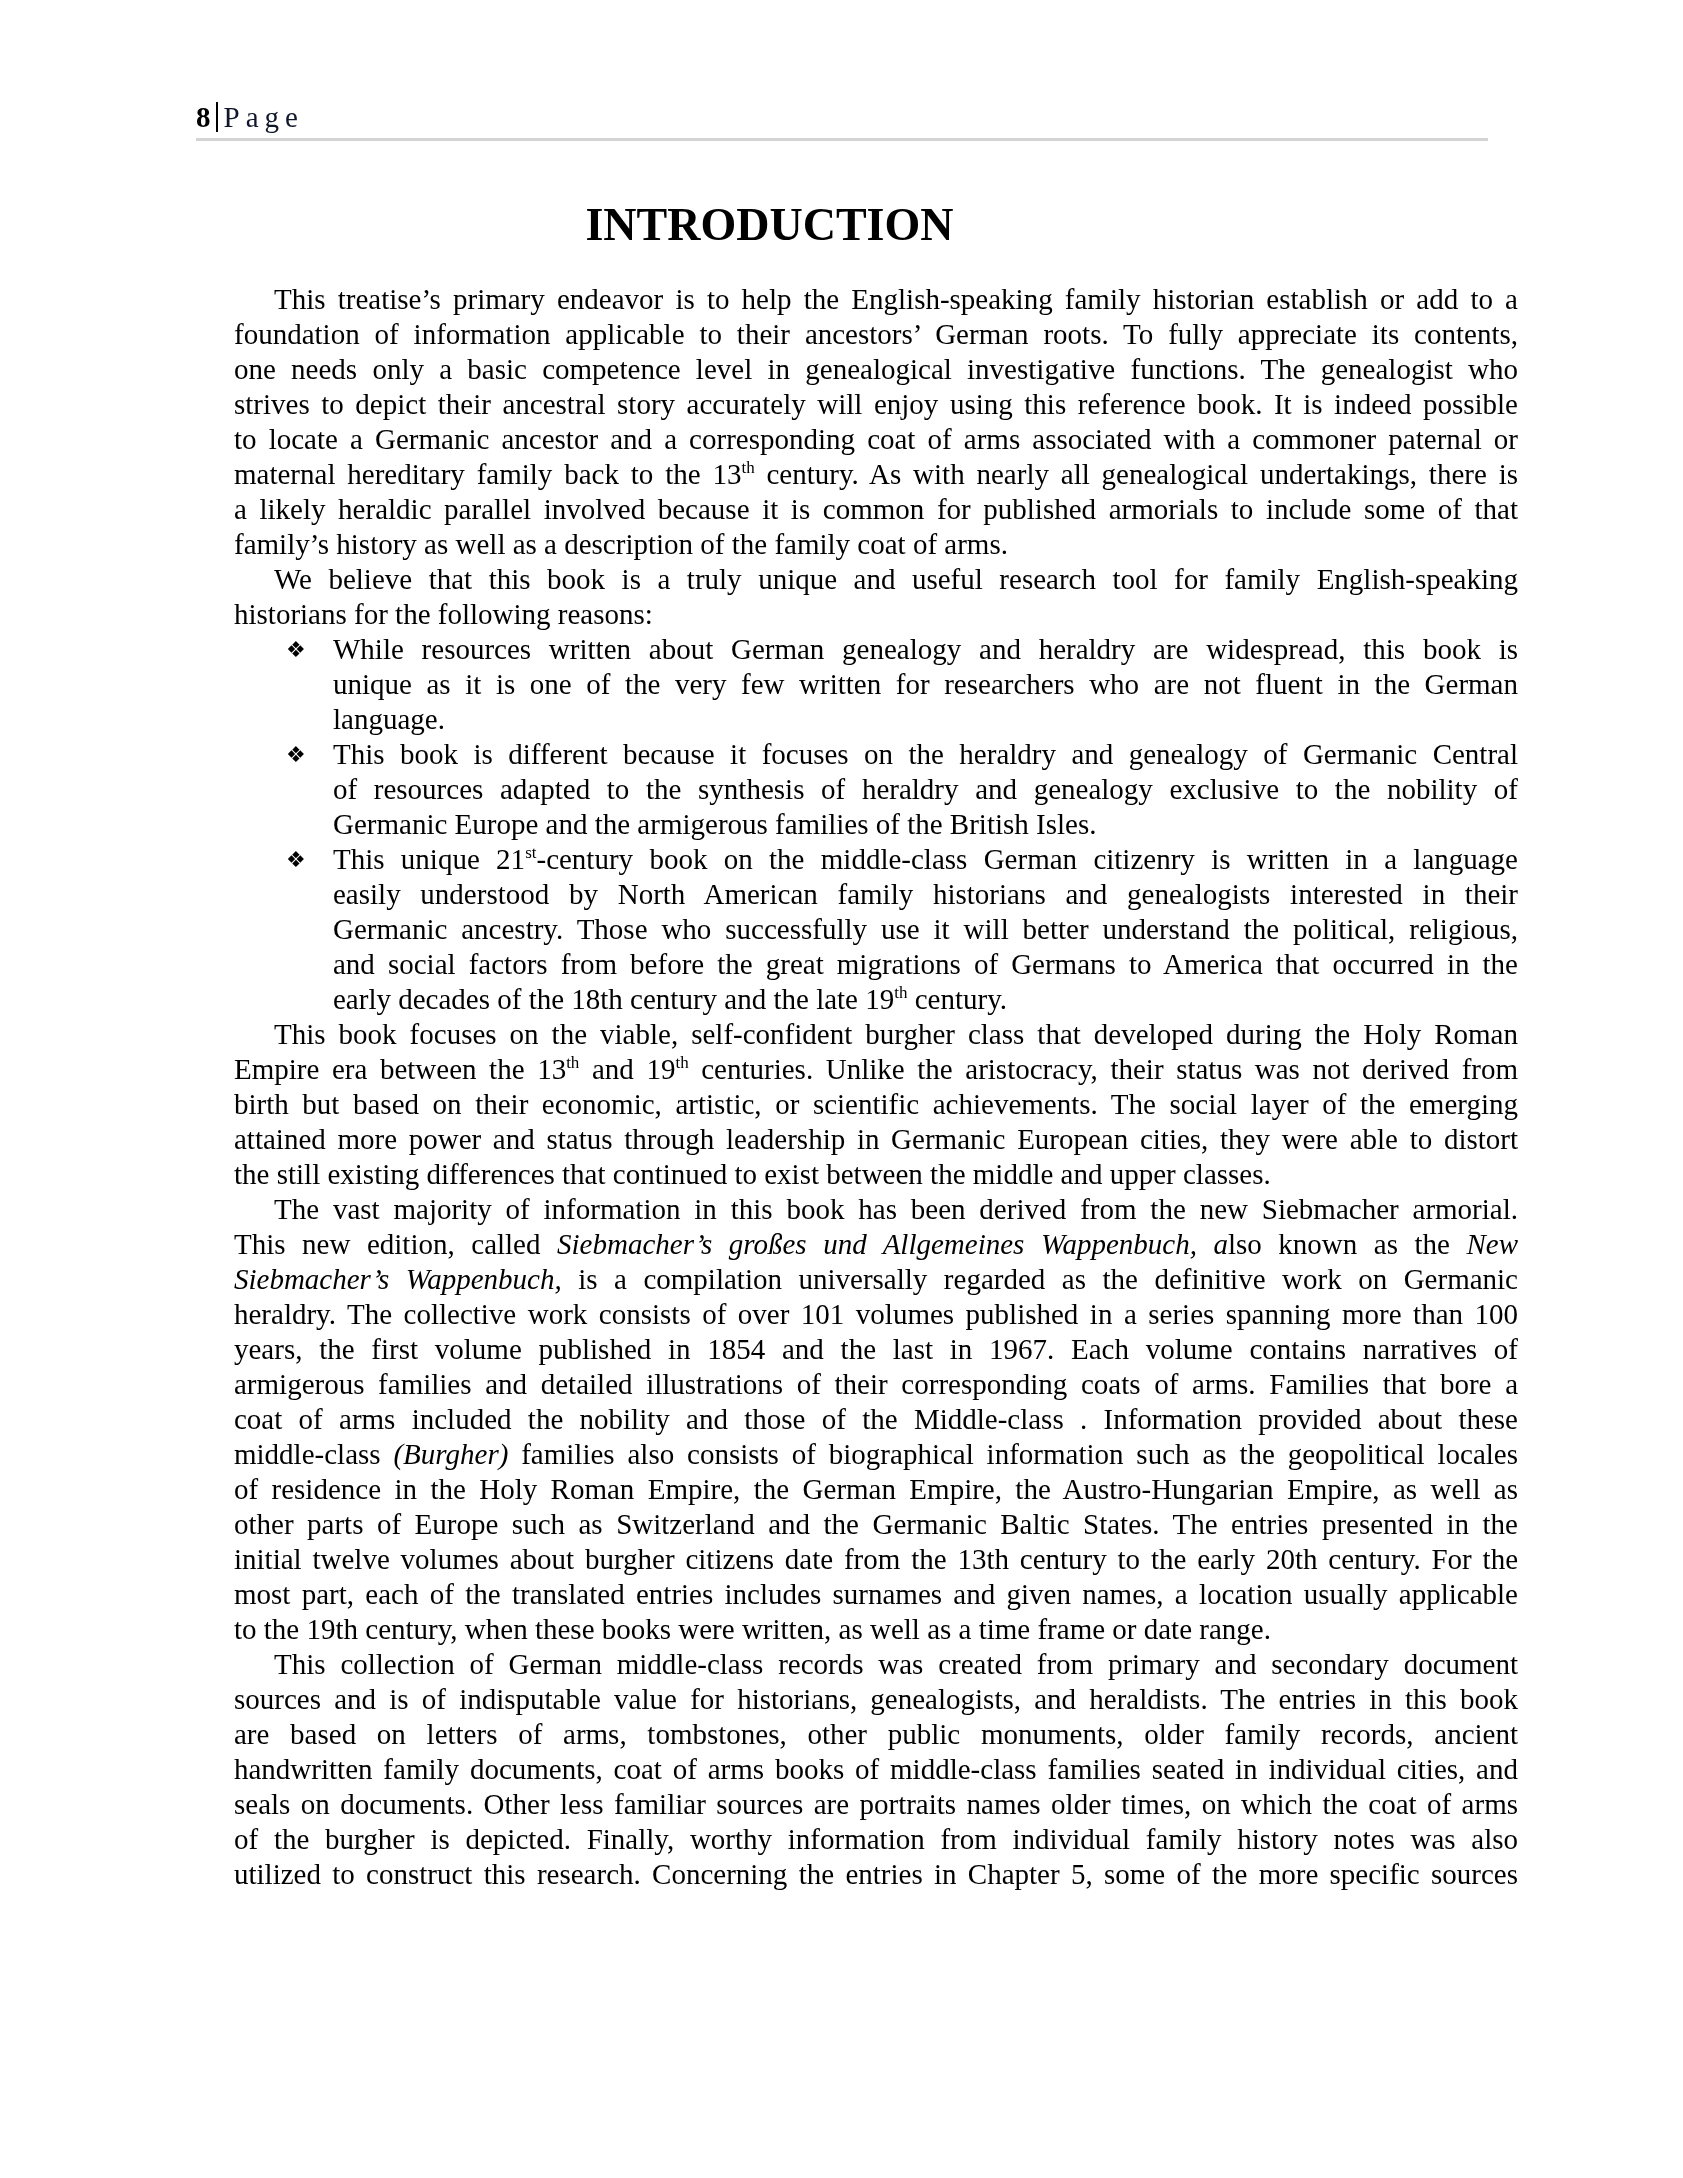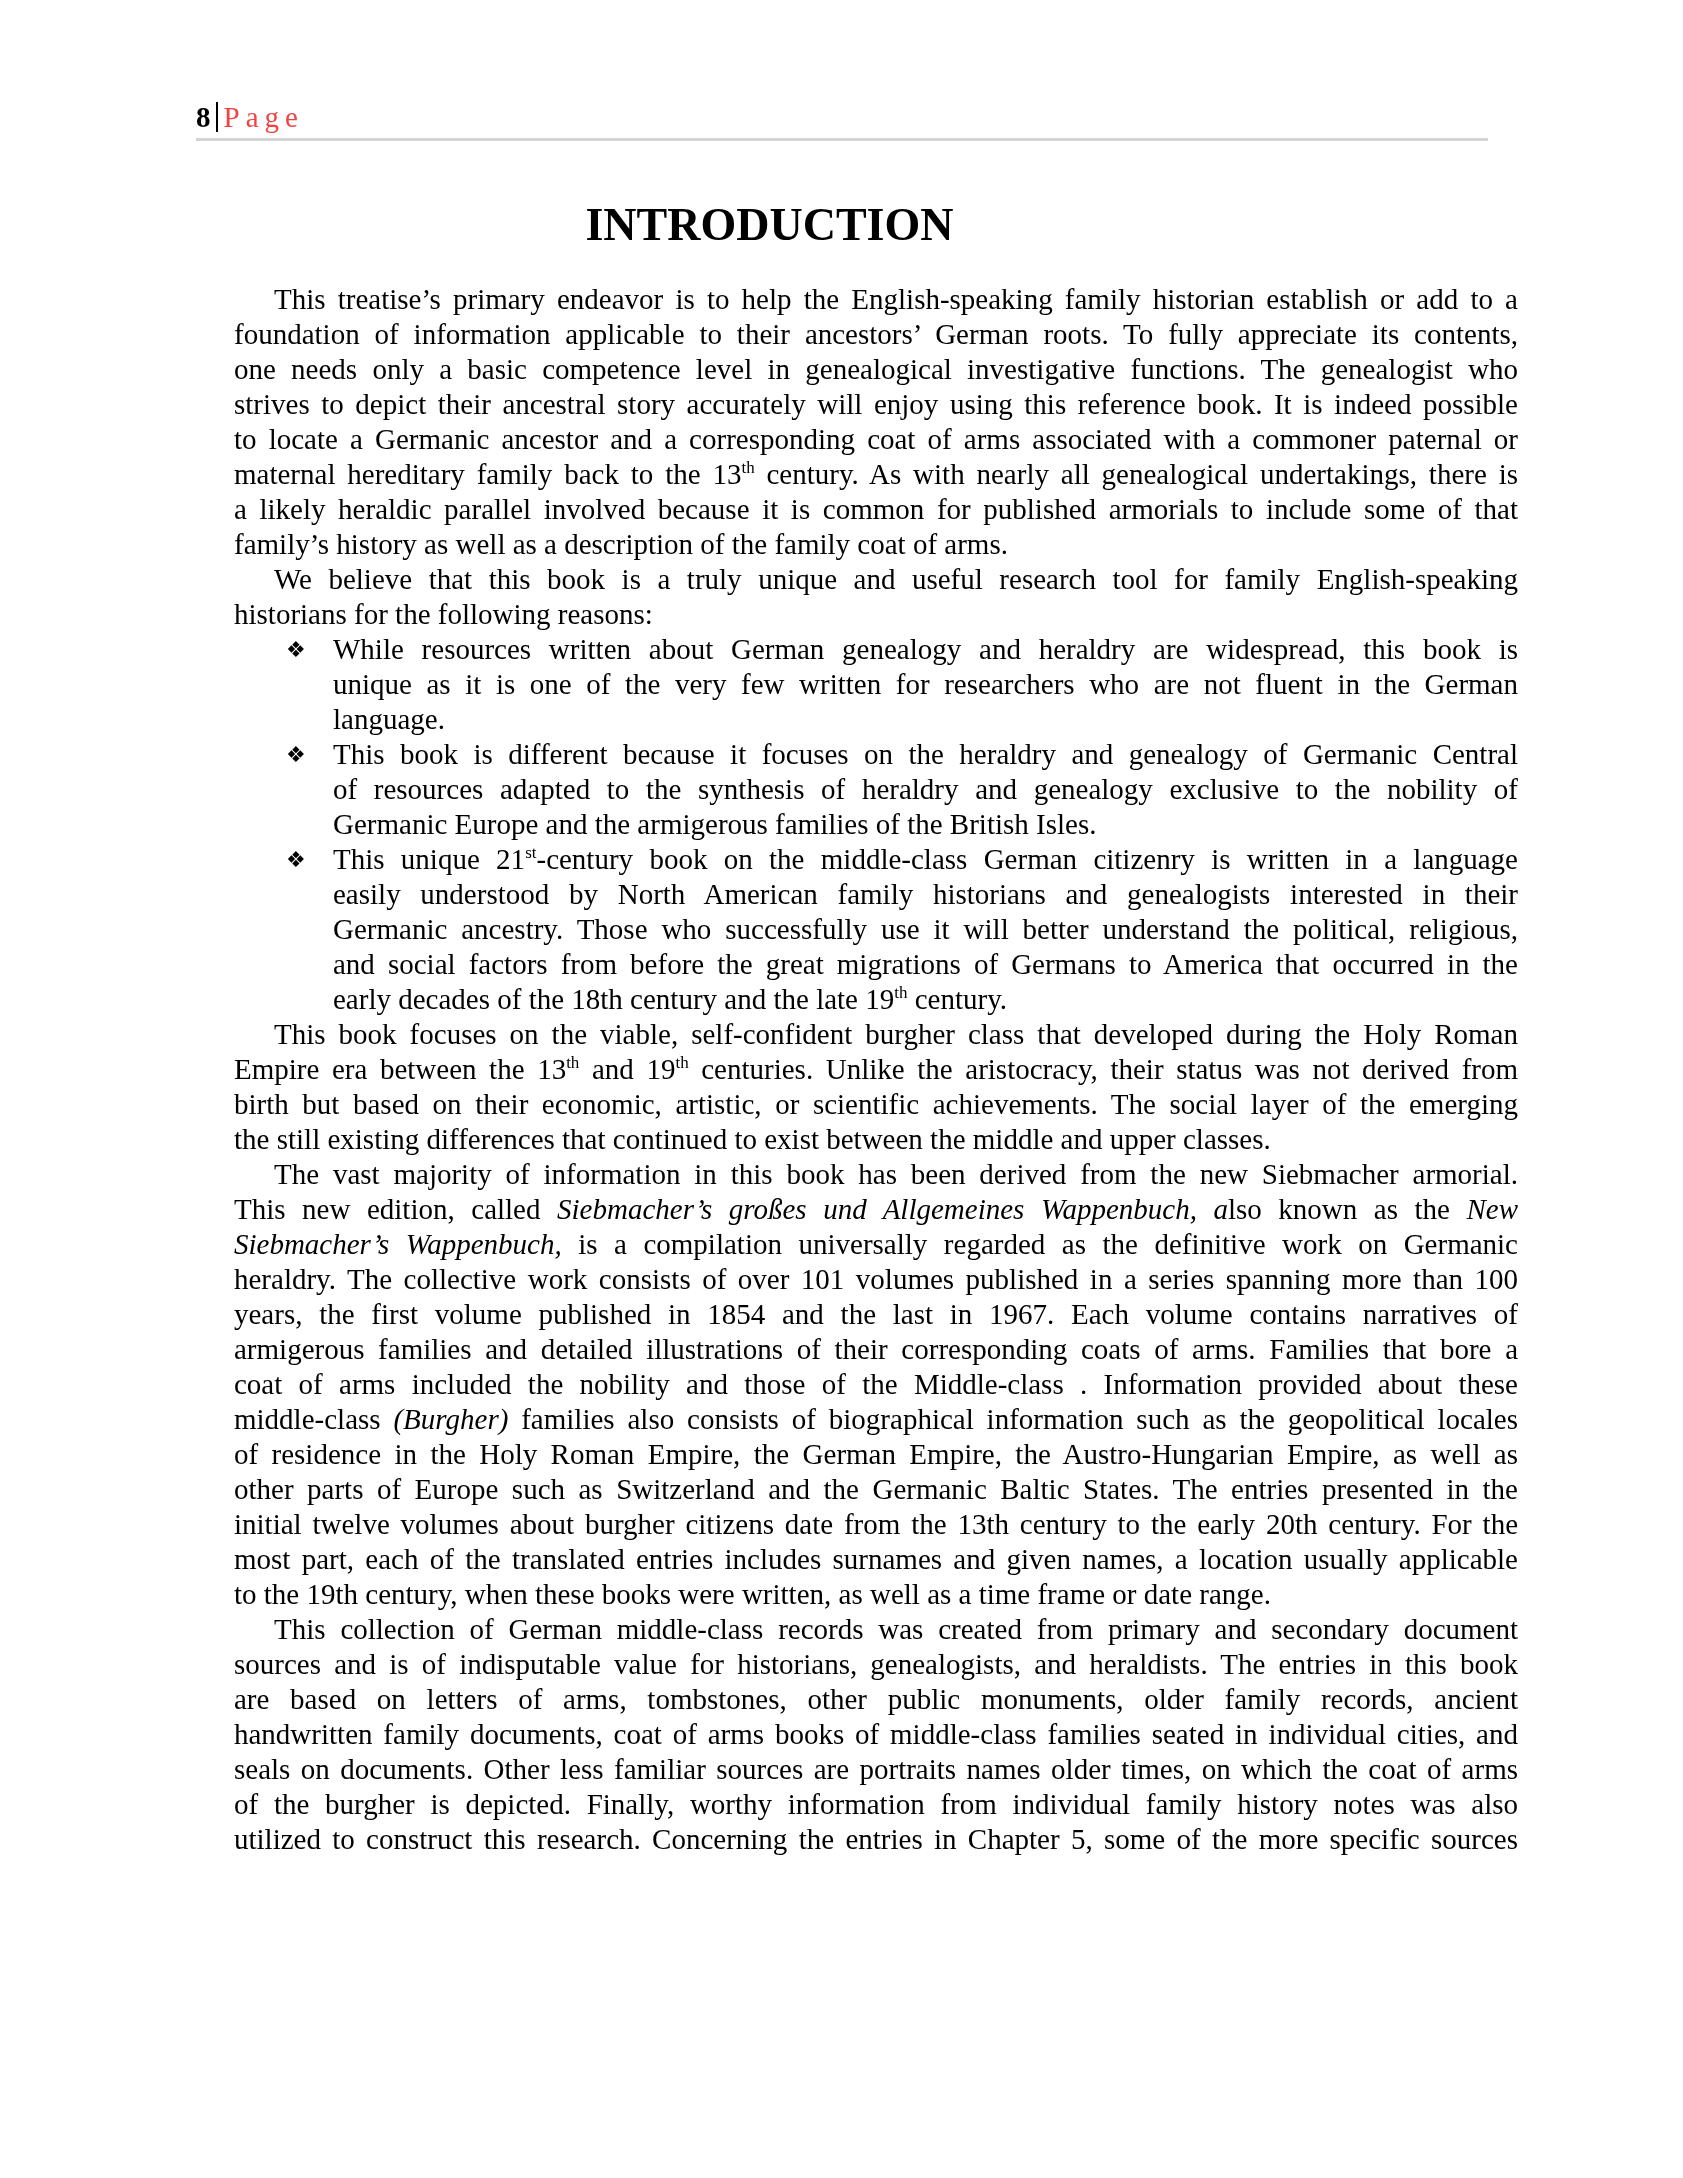--- a/index.html
+++ b/index.html
@@ -3,21 +3,21 @@
 <meta charset="utf-8">
 <style>
   html, body { margin: 0; padding: 0; background: #ffffff; }
   body { width: 1683px; height: 2178px; position: relative; overflow: hidden;
          font-family: "Liberation Serif", "DejaVu Serif", serif; color: #000; }
   .header { position: absolute; left: 196px; top: 99px; height: 36px;
             font-size: 29px; line-height: 36px; white-space: nowrap; }
   .header .num { font-weight: bold; }
   .header .sep { display: inline-block; width: 2px; height: 30px; background: #000;
                  vertical-align: -5px; margin: 0 6px 0 5px; }
-  .header .pg { color: #ef4444; letter-spacing: 6px; }
+  .header .pg { color: #0f172a; letter-spacing: 6px; }
   .rule { position: absolute; left: 196px; top: 138px; width: 1292px; height: 3px; background: #d4d4d4; }
   .title { position: absolute; left: 0; width: 1539px; top: 199px; text-align: center;
            font-size: 46px; font-weight: bold; line-height: 51px; }
   .body { position: absolute; left: 198px; top: 282px; width: 1284px;
           font-size: 29px; margin-left: 36px; }
   .line { height: 35px; line-height: 35px; white-space: nowrap;
           text-align: justify; text-align-last: justify; }
   .line.last { text-align-last: left; }
   .line.indent { padding-left: 40px; }
   .line.bl { padding-left: 99px; }
@@ -80,20 +80,21 @@
       <div class="line bl">Germanic ancestry.  Those who successfully use it will better understand the political, religious,</div>
       <div class="line bl">and social factors from before the great migrations of Germans to America that occurred in the</div>
       <div class="line bl last"><span>early decades of the 18th century and the late 19</span><sup>th</sup><span> century.</span></div>
     </div>
   </div>
 
   <div>
     <div class="line indent">This book focuses on the viable, self-confident burgher class that developed during the Holy Roman</div>
     <div class="line"><span>Empire era between the 13</span><sup>th</sup><span> and 19</span><sup>th</sup><span> centuries.  Unlike the aristocracy, their status was not derived from</span></div>
     <div class="line">birth but based on their economic, artistic, or scientific achievements.  The social layer of the emerging</div>
+    <div class="line">attained more power and status through leadership in Germanic European cities, they were able to distort</div>
     <div class="line last">the still existing differences that continued to exist between the middle and upper classes.</div>
   </div>
 
   <div>
     <div class="line indent">The vast majority of information in this book has been derived from the new Siebmacher armorial.</div>
     <div class="line"><span>This new edition, called </span><i>Siebmacher’s großes und Allgemeines Wappenbuch, a</i><span>lso known as the </span><i>New</i></div>
     <div class="line"><i>Siebmacher’s Wappenbuch,</i><span> is a compilation universally regarded as the definitive work on Germanic</span></div>
     <div class="line">heraldry.  The collective work consists of over 101 volumes published in a series spanning more than 100</div>
     <div class="line">years, the first volume published in 1854 and the last in 1967.  Each volume contains narratives of</div>
     <div class="line">armigerous families and detailed illustrations of their corresponding coats of arms.  Families that bore a</div>

